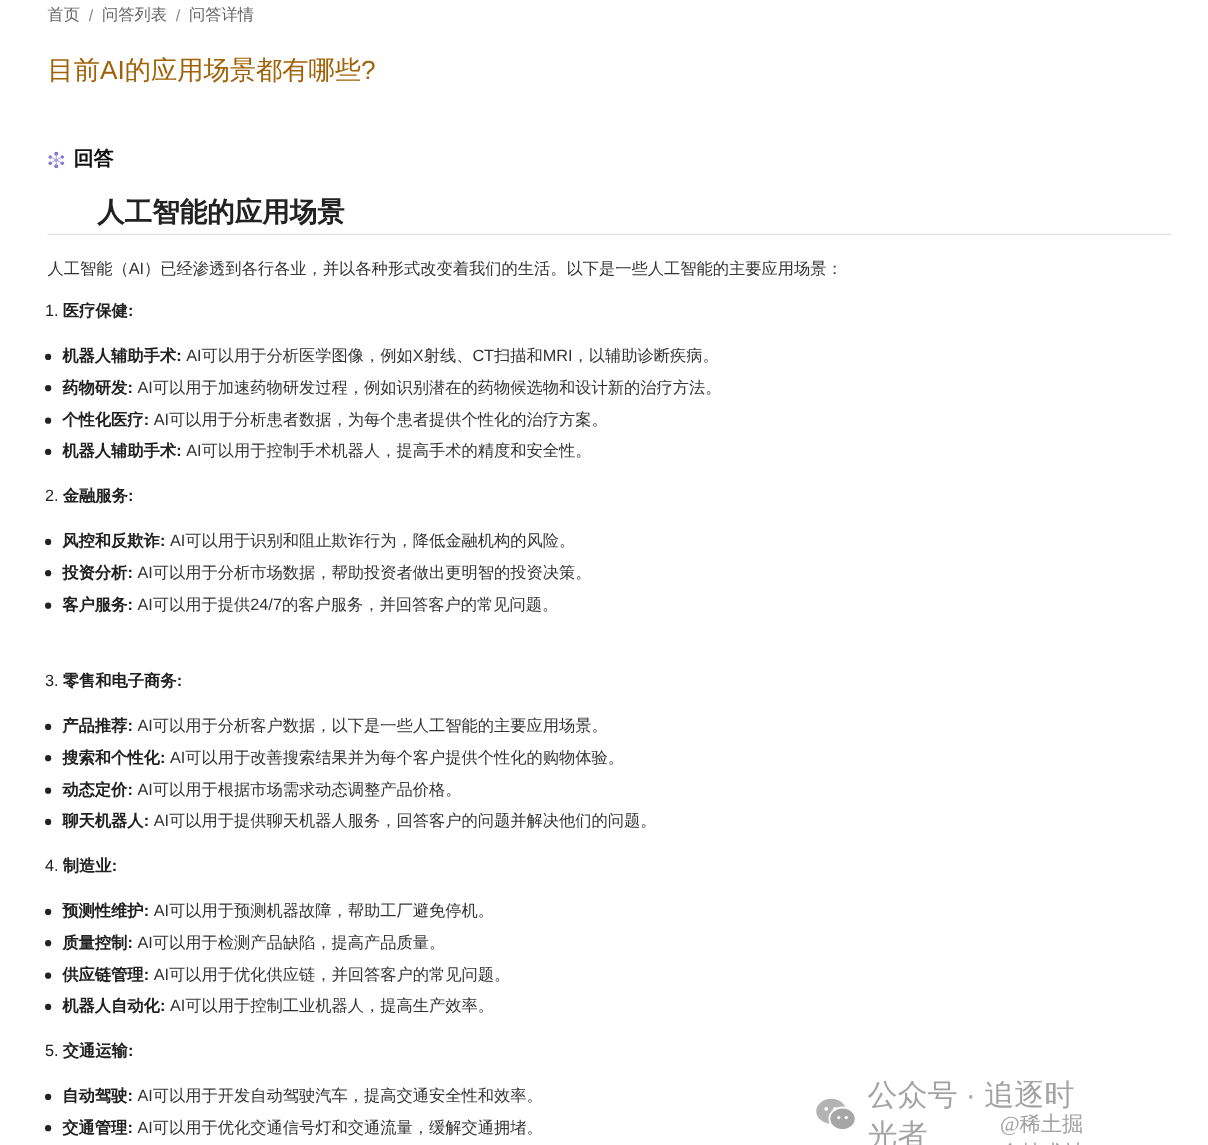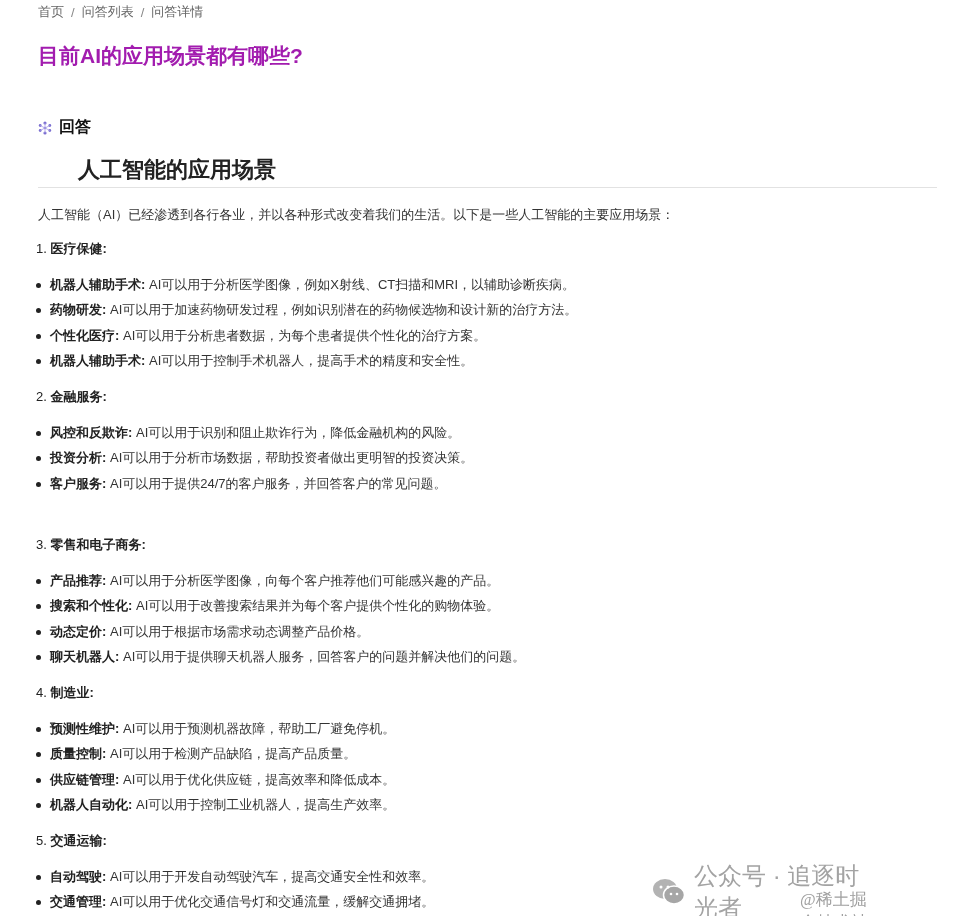--- a/index.html
+++ b/index.html
@@ -17,21 +17,21 @@
     .breadcrumb {
       position: absolute; left: 38px; top: 3px;
       font-size: 13px; color: #666;
       display: flex; align-items: center;
     }
     .breadcrumb .sep { margin: 0 7px; color: #888; }
     .breadcrumb a { color: #666; text-decoration: none; }
 
     .page-title {
       position: absolute; left: 38px; top: 42px;
-      font-size: 21px; font-weight: bold; color: #a21caf;
+      font-size: 21px; font-weight: normal; color: #a16207;
     }
 
     .answer-header {
       position: absolute; left: 38px; top: 117px;
       display: flex; align-items: center;
       font-size: 16px; font-weight: bold; color: #111;
     }
     .answer-header .icon { width: 14px; height: 14px; margin-right: 7px; display: inline-block; }
 
     .content-heading {
@@ -144,36 +144,36 @@
       <li><span class="bullet"></span><span class="term">客户服务:</span><span> AI可以用于提供24/7的客户服务，并回答客户的常见问题。</span></li>
     </ul>
   </div>
 
   <div class="section" style="top:536px;">
     <div class="section-title">
       <span class="num">3.</span>
       <span>零售和电子商务:</span>
     </div>
     <ul class="items">
-      <li><span class="bullet"></span><span class="term">产品推荐:</span><span> AI可以用于分析医学图像，向每个客户推荐他们可能感兴趣的产品。</span></li>
+      <li><span class="bullet"></span><span class="term">产品推荐:</span><span> AI可以用于分析客户数据，以下是一些人工智能的主要应用场景。</span></li>
       <li><span class="bullet"></span><span class="term">搜索和个性化:</span><span> AI可以用于改善搜索结果并为每个客户提供个性化的购物体验。</span></li>
       <li><span class="bullet"></span><span class="term">动态定价:</span><span> AI可以用于根据市场需求动态调整产品价格。</span></li>
       <li><span class="bullet"></span><span class="term">聊天机器人:</span><span> AI可以用于提供聊天机器人服务，回答客户的问题并解决他们的问题。</span></li>
     </ul>
   </div>
 
   <div class="section" style="top:684px;">
     <div class="section-title">
       <span class="num">4.</span>
       <span>制造业:</span>
     </div>
     <ul class="items">
       <li><span class="bullet"></span><span class="term">预测性维护:</span><span> AI可以用于预测机器故障，帮助工厂避免停机。</span></li>
       <li><span class="bullet"></span><span class="term">质量控制:</span><span> AI可以用于检测产品缺陷，提高产品质量。</span></li>
-      <li><span class="bullet"></span><span class="term">供应链管理:</span><span> AI可以用于优化供应链，提高效率和降低成本。</span></li>
+      <li><span class="bullet"></span><span class="term">供应链管理:</span><span> AI可以用于优化供应链，并回答客户的常见问题。</span></li>
       <li><span class="bullet"></span><span class="term">机器人自动化:</span><span> AI可以用于控制工业机器人，提高生产效率。</span></li>
     </ul>
   </div>
 
   <div class="section" style="top:832px;">
     <div class="section-title">
       <span class="num">5.</span>
       <span>交通运输:</span>
     </div>
     <ul class="items">

